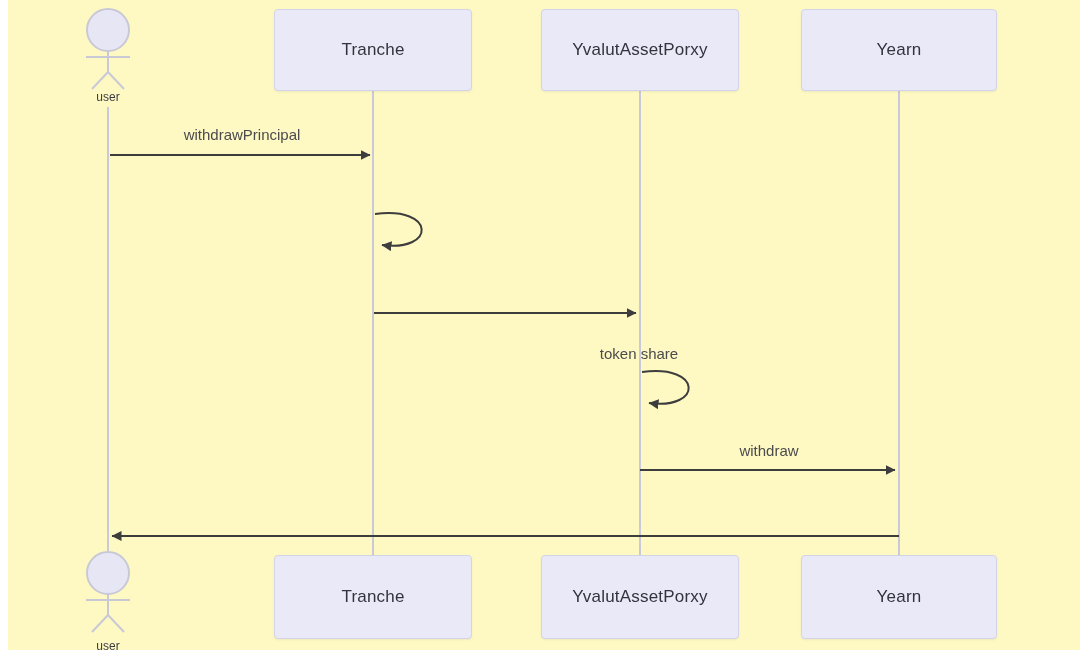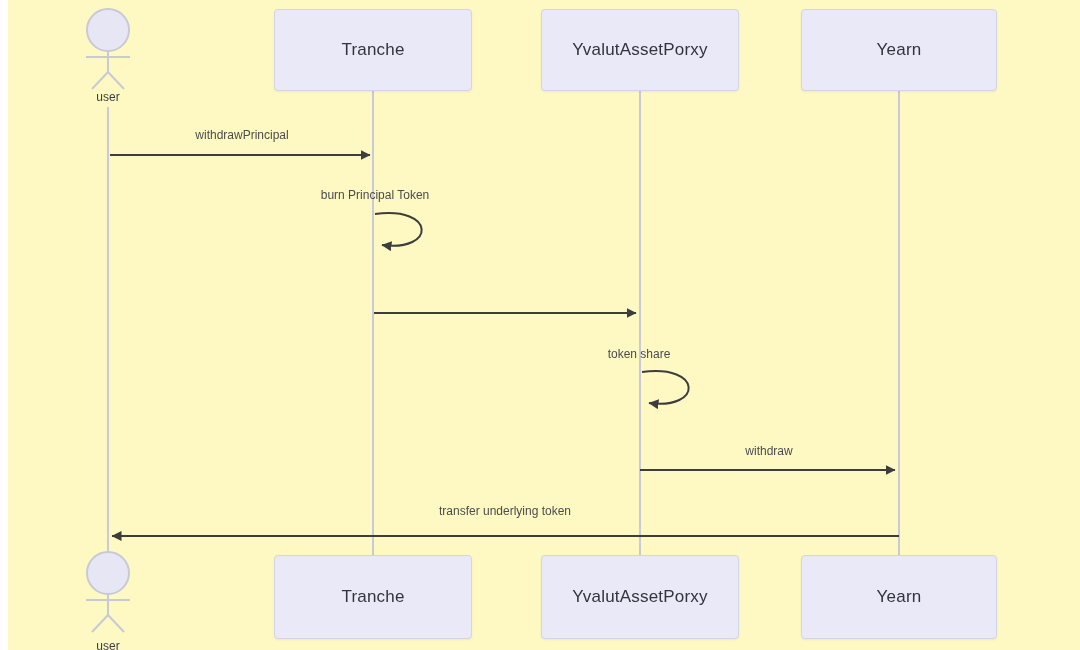--- a/index.html
+++ b/index.html
@@ -34,21 +34,21 @@
     box-shadow: 0 1px 2px rgba(120,120,150,0.12);
   }
   .pbox span {
     font-size: 17px;
     color: #33333e;
     letter-spacing: 0.2px;
   }
   .msg-label {
     position: absolute;
     transform: translateX(-50%);
-    font-size: 12px;
+    font-size: 15px;
     color: #4b4b4e;
     white-space: nowrap;
     line-height: 20px;
     text-align: center;
   }
   .actor-label {
     position: absolute;
     transform: translateX(-50%);
     font-size: 12px;
     color: #3b3b44;
@@ -121,18 +121,16 @@
     <span>YvalutAssetPorxy</span>
   </div>
   <div class="pbox box-yearn-bot">
     <span>Yearn</span>
   </div>
 
   <div class="actor-label" style="left:100px; top:87px;">user</div>
   <div class="actor-label" style="left:100px; top:636px;">user</div>
 
   <div class="msg-label" style="left:234px; top:125px;">withdrawPrincipal</div>
-  <div class="msg-label" style="left:367px; top:185px;">burn Principal Token</div>
   <div class="msg-label" style="left:631px; top:344px;">token share</div>
   <div class="msg-label" style="left:761px; top:441px;">withdraw</div>
-  <div class="msg-label" style="left:497px; top:501px;">transfer underlying token</div>
 
 </div>
 
 </body></html>

